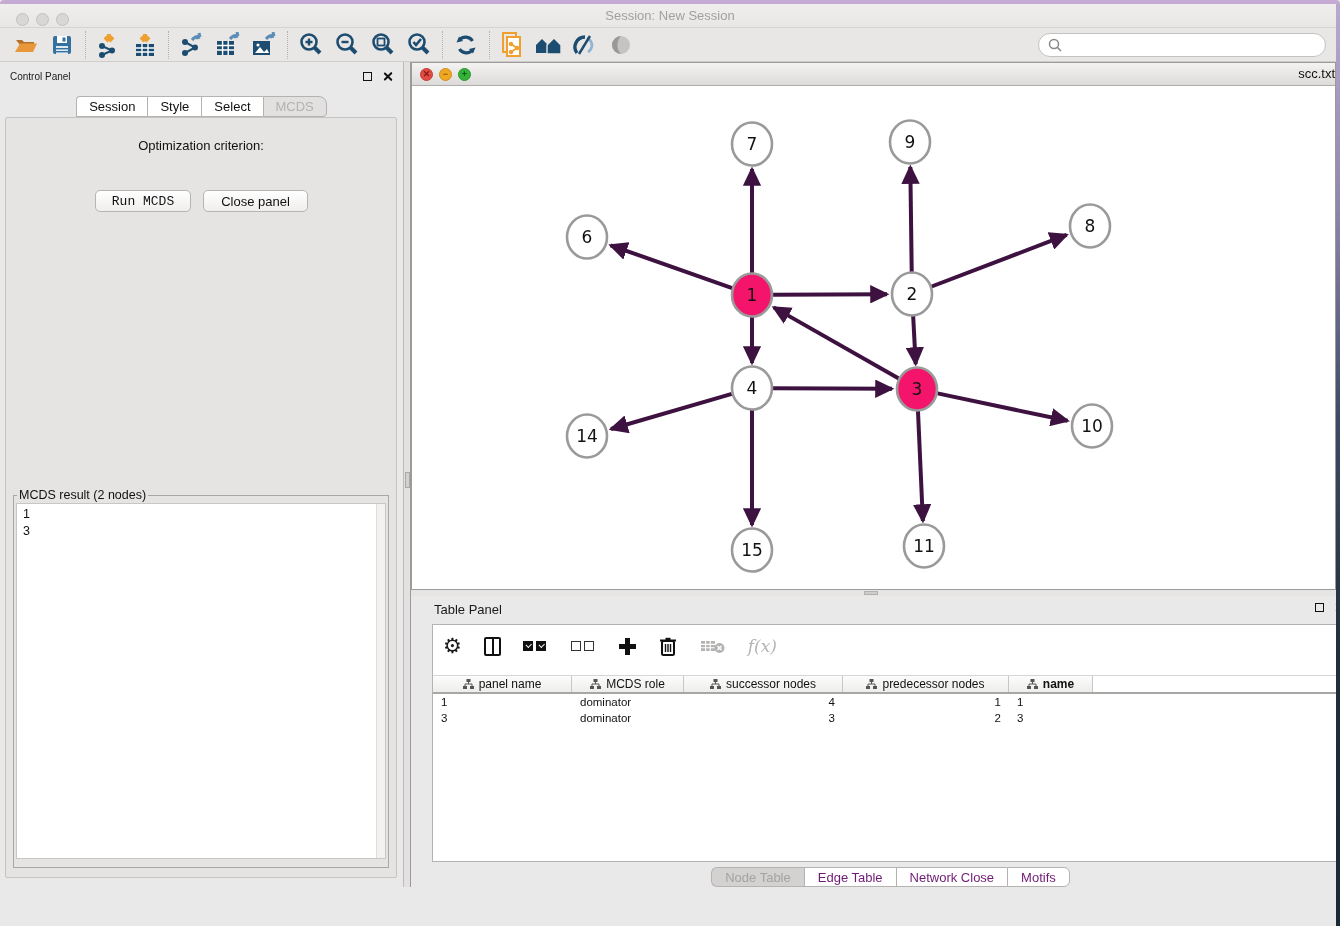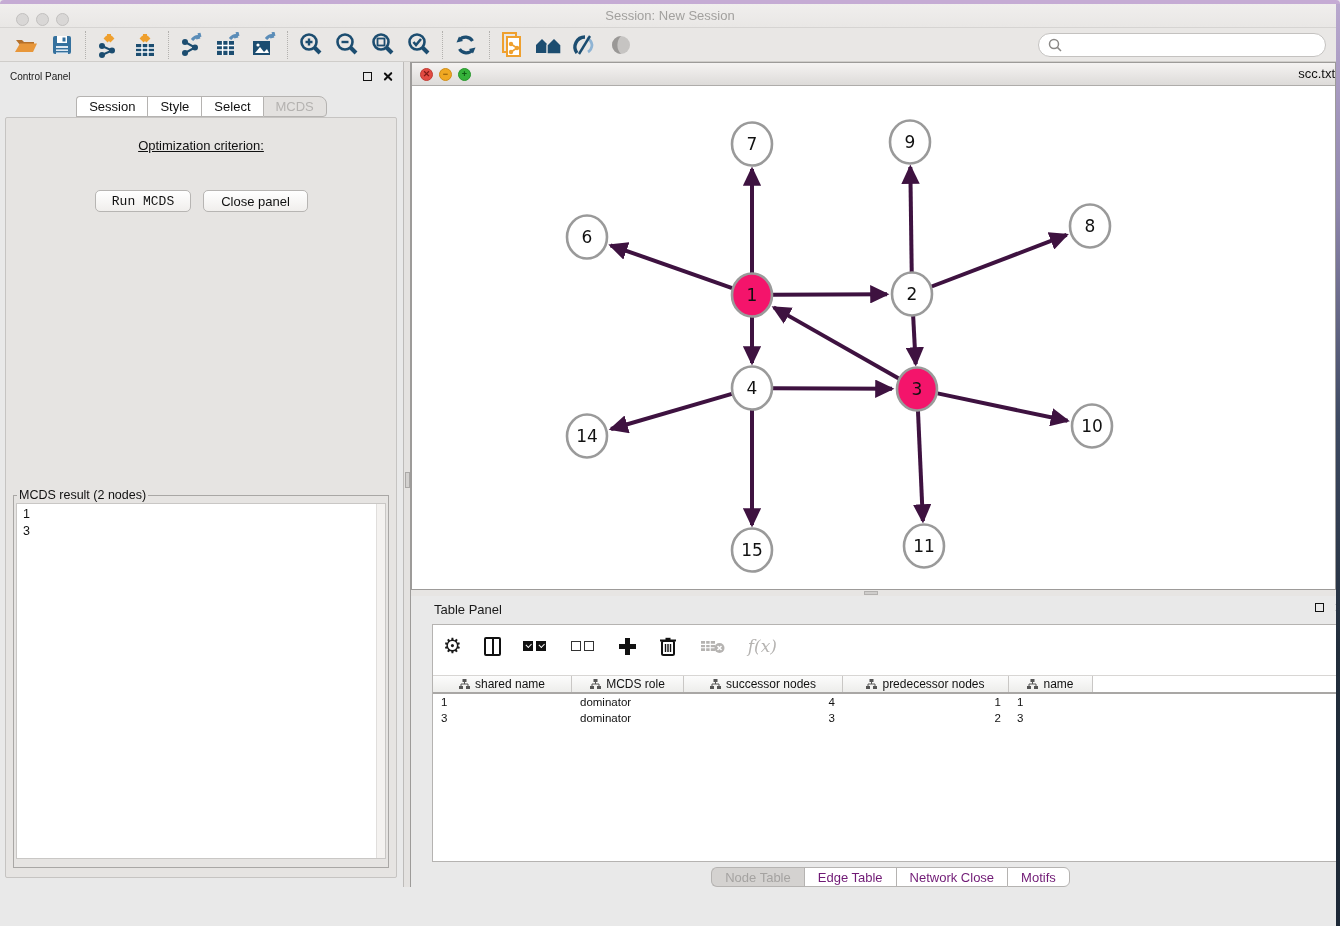--- a/index.html
+++ b/index.html
@@ -51,21 +51,21 @@
   #cp-tabs { position:absolute; left:0; top:34px; width:403px; display:flex; justify-content:center; }
   .cp-tab { height:21px; padding:0 12px; font-size:13px; line-height:20px;
     background:#fff; border:1px solid #b5b3b1; border-right:none; color:#111; }
   .cp-tab:first-child { border-radius:4px 0 0 0; }
   .cp-tab:last-child { border-right:1px solid #b5b3b1; border-radius:0 8px 4px 0; }
   .cp-tab.active { background:#e3e1df; color:#b4b2b0; }
 
   #cp-body { position:absolute; left:5px; top:55px; width:392px; height:761px;
     background:#e6e4e2; border:1px solid #c6c4c2; border-radius:2px; }
   #opt-label { position:absolute; left:0; top:20px; width:100%; text-align:center;
-    font-size:13px; color:#111;text-decoration:underline; }
+    font-size:13px; color:#111; }
   #criterion-select { position:absolute; left:40px; top:40px; width:310px; height:22px;
     background:linear-gradient(#ffffff,#f2f0ee); border:1px solid #b7b5b3; border-radius:5px;
     font-size:13px; display:flex; align-items:center; padding-left:10px; color:#111; }
   #criterion-stepper { position:absolute; right:7px; top:3px; width:10px; height:16px; }
   .tri-up { width:0; height:0; border-left:4px solid transparent; border-right:4px solid transparent;
     border-bottom:5px solid #555; margin-bottom:3px; }
   .tri-down { width:0; height:0; border-left:4px solid transparent; border-right:4px solid transparent;
     border-top:5px solid #555; }
   .cp-btn { position:absolute; top:72px; height:22px; background:linear-gradient(#ffffff,#f0eeec);
     border:1px solid #b7b5b3; border-radius:5px; font-size:13px; color:#111;
@@ -478,21 +478,21 @@
       </div>
       <div id="tp-table">
         <div id="tp-header-row">
             <div class="th-cell" style="width: 139px;">
               <svg width="11" height="10">
                 <rect x="3.5" y="0" width="4" height="3" fill="#555"></rect>
                 <rect x="0" y="7" width="4" height="3" fill="#555"></rect>
                 <rect x="7" y="7" width="4" height="3" fill="#555"></rect>
                 <path d="M5.5 3 v2 M2 7 V5 H9 V7" stroke="#555" stroke-width="1" fill="none"></path>
               </svg>
-              <span>shared name</span>
+              <span>panel name</span>
             </div>
             <div class="th-cell" style="width: 112px;">
               <svg width="11" height="10">
                 <rect x="3.5" y="0" width="4" height="3" fill="#555"></rect>
                 <rect x="0" y="7" width="4" height="3" fill="#555"></rect>
                 <rect x="7" y="7" width="4" height="3" fill="#555"></rect>
                 <path d="M5.5 3 v2 M2 7 V5 H9 V7" stroke="#555" stroke-width="1" fill="none"></path>
               </svg>
               <span>MCDS role</span>
             </div>
@@ -507,21 +507,21 @@
             </div>
             <div class="th-cell" style="width: 166px;">
               <svg width="11" height="10">
                 <rect x="3.5" y="0" width="4" height="3" fill="#555"></rect>
                 <rect x="0" y="7" width="4" height="3" fill="#555"></rect>
                 <rect x="7" y="7" width="4" height="3" fill="#555"></rect>
                 <path d="M5.5 3 v2 M2 7 V5 H9 V7" stroke="#555" stroke-width="1" fill="none"></path>
               </svg>
               <span>predecessor nodes</span>
             </div>
-            <div class="th-cell" style="width: 84px;">
+            <div class="th-cell" style="width: 84px; font-weight: bold;">
               <svg width="11" height="10">
                 <rect x="3.5" y="0" width="4" height="3" fill="#555"></rect>
                 <rect x="0" y="7" width="4" height="3" fill="#555"></rect>
                 <rect x="7" y="7" width="4" height="3" fill="#555"></rect>
                 <path d="M5.5 3 v2 M2 7 V5 H9 V7" stroke="#555" stroke-width="1" fill="none"></path>
               </svg>
               <span>name</span>
             </div>
           </div>
         <div id="tp-rows">

